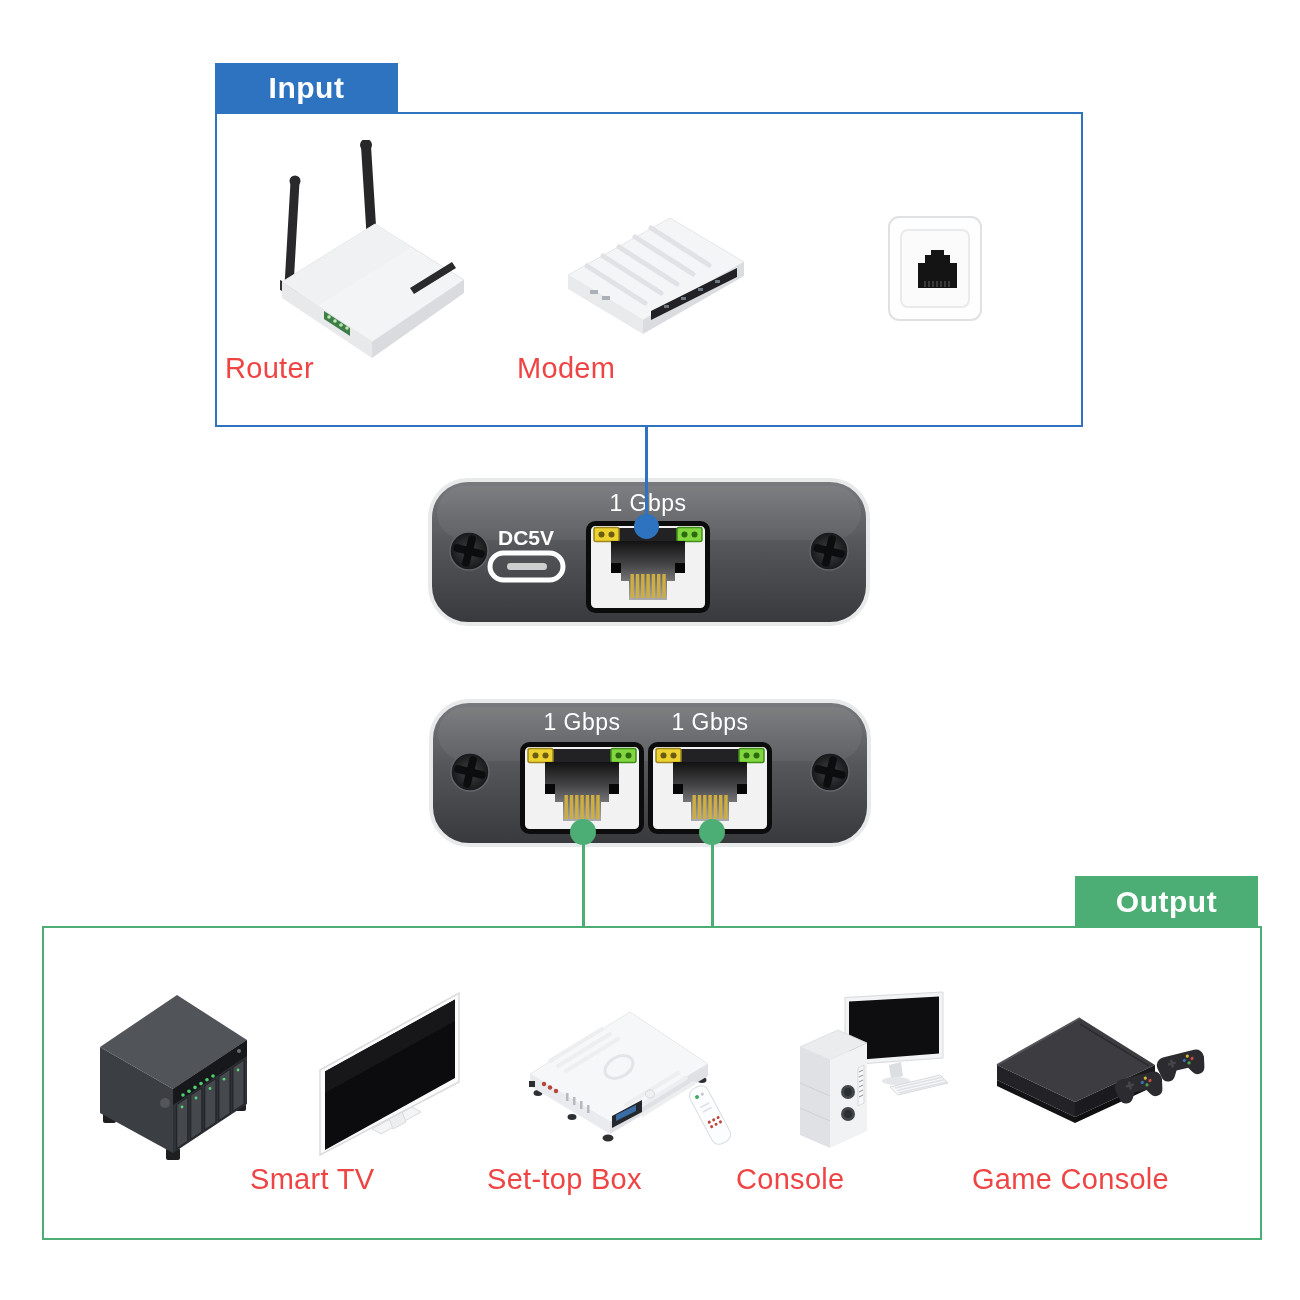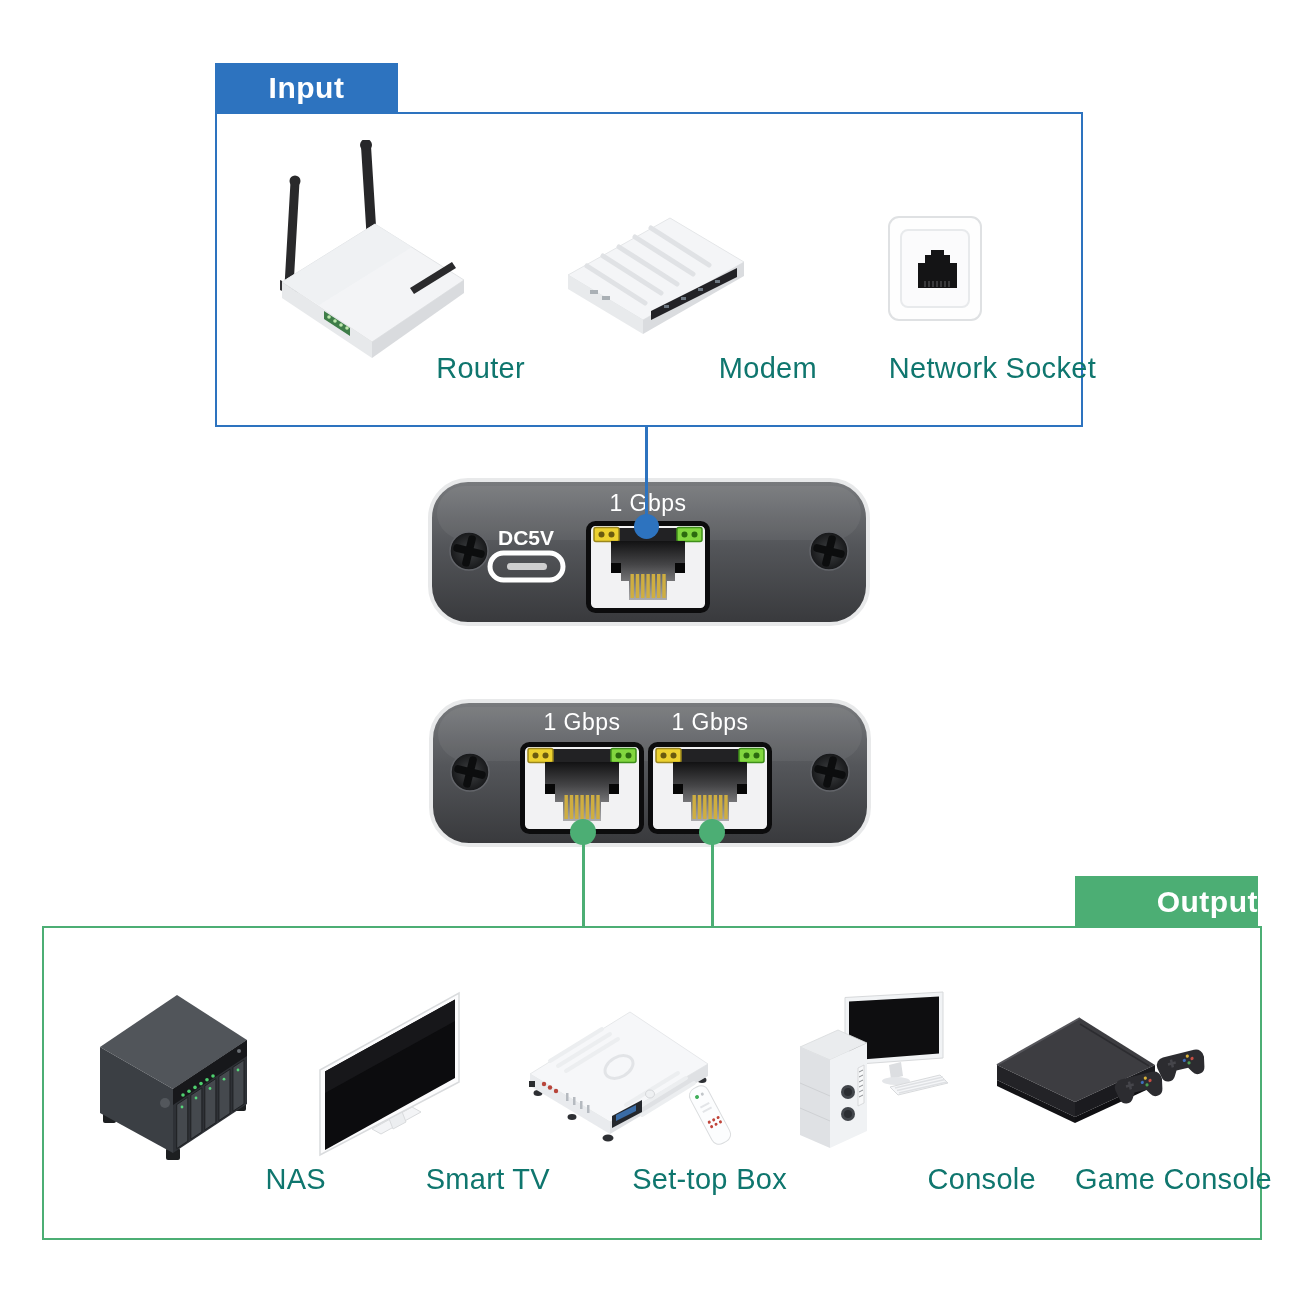--- a/index.html
+++ b/index.html
@@ -4,22 +4,22 @@
 <style>
   html,body{margin:0;padding:0;background:#ffffff;}
   #canvas{position:relative;width:1300px;height:1300px;background:#ffffff;overflow:hidden;
           font-family:"Liberation Sans",sans-serif;border-radius:32px;}
   .groupbox{position:absolute;background:transparent;}
   .inbox{border:2px solid #2d73bf;}
   .outbox{border:2px solid #4cae74;}
   .tab{position:absolute;display:flex;align-items:center;justify-content:center;
        color:#ffffff;font-weight:bold;font-size:30px;letter-spacing:0.5px;z-index:5;}
   .tab-blue{background:#2d73bf;}
-  .tab-green{background:#4cae74;justify-content:flex-end;}
-  .itemlabel{position:absolute;text-align:right;font-size:29px;color:#0f766e;
+  .tab-green{background:#4cae74;}
+  .itemlabel{position:absolute;text-align:left;font-size:29px;color:#ef4444;
              letter-spacing:0.3px;z-index:3;}
   .icon{position:absolute;z-index:2;}
   .dev{position:absolute;z-index:2;}
   .conn{position:absolute;z-index:4;}
   .vline-blue{background:#2d73bf;width:3px;}
   .vline-green{background:#4cae74;width:3px;}
   .dot{position:absolute;border-radius:50%;z-index:4;}
   .dot-blue{background:#2d73bf;}
   .dot-green{background:#4cae74;}
   .devtext{fill:#ffffff;font-family:"Liberation Sans",sans-serif;}
@@ -133,21 +133,20 @@
         <path d="M48 68 V74"></path>
         <path d="M52 68 V74"></path>
       <path d="M56 68 V74"></path>
         <path d="M60 68 V74"></path>
         <path d="M64 68 V74"></path>
     </g>
   </svg>
 
   <div class="itemlabel" style="left:225px;top:352px;width:300px">Router</div>
   <div class="itemlabel" style="left:517px;top:352px;width:300px">Modem</div>
-  <div class="itemlabel" style="left:796px;top:352px;width:300px">Network Socket</div>
 
   <div class="conn vline-blue" style="left:645px;top:425px;height:102px;"></div>
   <div class="dot dot-blue" style="left:634px;top:514px;width:25px;height:25px;"></div>
 
   <svg class="dev" style="left:427px;top:477px" width="444" height="150" viewBox="0 0 444 150">
     <rect x="3" y="3" width="438" height="144" rx="38" fill="url(#bodyG)" stroke="#e8e9ea" stroke-width="4"></rect>
     <rect x="10" y="9" width="424" height="54" rx="28" fill="#ffffff" opacity="0.05"></rect>
     <use href="#screw" x="20" y="52" width="44" height="44"></use>
     <use href="#screw" x="380" y="52" width="44" height="44"></use>
     <text class="devtext" x="99" y="68" font-size="21" font-weight="600" text-anchor="middle">DC5V</text>
@@ -325,19 +324,18 @@
       <path d="M2,0 h32 a8,8 0 0 1 8,9 l-2,10 a7,7 0 0 1 -13,2 l-3,-5 h-12 l-3,5 a7,7 0 0 1 -13,-2 l-2,-10 a8,8 0 0 1 8,-9 z" fill="#2c2c30"></path>
       <circle cx="26" cy="4.5" r="1.6" fill="#d9b23a"></circle>
         <circle cx="30" cy="8" r="1.6" fill="#c94f44"></circle>
       <circle cx="26" cy="11.5" r="1.6" fill="#4a9e52"></circle>
         <circle cx="22" cy="8" r="1.6" fill="#3f6fbd"></circle>
       <rect x="8" y="4" width="2.5" height="8" fill="#45454a"></rect>
       <rect x="5.2" y="6.7" width="8" height="2.5" fill="#45454a"></rect>
     </g>
   </svg>
 
-  <div class="itemlabel" style="left:26px;top:1163px;width:300px">NAS</div>
   <div class="itemlabel" style="left:250px;top:1163px;width:300px">Smart TV</div>
   <div class="itemlabel" style="left:487px;top:1163px;width:300px">Set-top Box</div>
   <div class="itemlabel" style="left:736px;top:1163px;width:300px">Console</div>
   <div class="itemlabel" style="left:972px;top:1163px;width:300px">Game Console</div>
 
 </div>
 
 </body></html>

